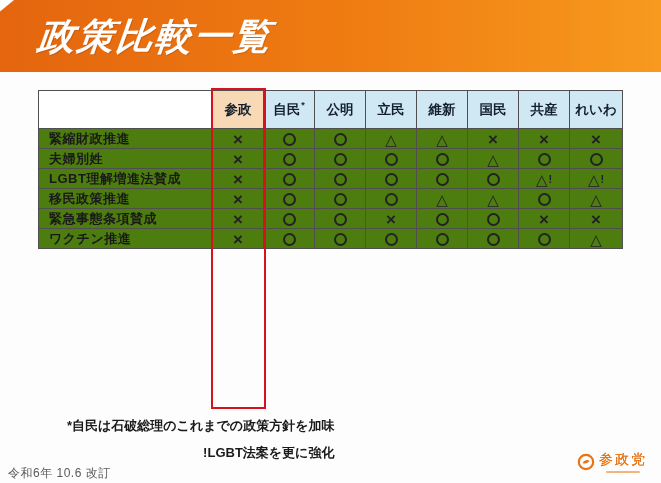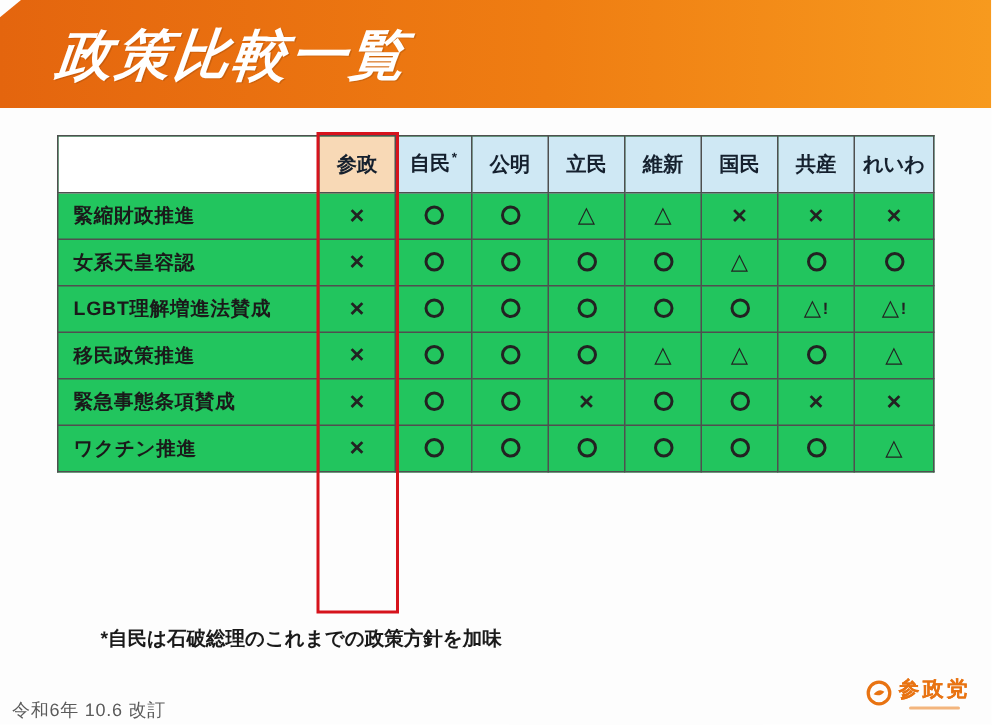--- a/index.html
+++ b/index.html
@@ -45,31 +45,31 @@
     text-shadow:1px 1px 0 rgba(0,0,0,.12);
     white-space:nowrap;
   }
   
   table.policy-table{
     position:absolute;
     left:38px;top:90px;
     border-collapse:collapse;
     table-layout:fixed;
     width:584px;
-    background:#22c55e;
+    background:#4d7c0f;
     border:1.5px solid #3f3f3f;
   }
   .policy-table th,.policy-table td{
     border:1px solid var(--grid);
     text-align:center;
     vertical-align:middle;
     color:var(--ink);
   }
   .policy-table thead tr{height:38px;}
-  .policy-table tbody tr{height:31px;}
+  .policy-table tbody tr{height:20px;}
   th.corner{background:#ffffff;}
   th.party-th{
     background:var(--header-blue);
     font-size:13.5px;
     font-weight:bold;
     color:#15202e;
     white-space:nowrap;
   }
   th.party-th.sansei{background:var(--sansei-peach);}
   th.party-th sup{font-size:9px;margin-left:1px;}
@@ -134,21 +134,21 @@
     position:absolute;
     right:14px;top:451px;
     display:flex;
     align-items:center;
     gap:4px;
   }
   .logo-icon{width:18px;height:18px;}
   .logo-textwrap{display:flex;flex-direction:column;align-items:center;}
   .logo-text{
     color:var(--logo-orange);
-    font-weight:bold;
+    font-weight:normal;
     font-size:14px;
     letter-spacing:2px;
     white-space:nowrap;
     text-shadow:0 0 .4px var(--logo-orange);
   }
   .logo-tagline{
     width:34px;height:2px;
     margin-top:2px;
     background:#f3b57d;
     border-radius:1px;
@@ -194,21 +194,21 @@
           <td class="cell"><span class="sym-cross">×</span></td>
           <td class="cell"><span class="sym-circle"></span></td>
           <td class="cell"><span class="sym-circle"></span></td>
           <td class="cell"><span class="sym-tri">△</span></td>
           <td class="cell"><span class="sym-tri">△</span></td>
           <td class="cell"><span class="sym-cross">×</span></td>
           <td class="cell"><span class="sym-cross">×</span></td>
           <td class="cell"><span class="sym-cross">×</span></td>
         </tr>
         <tr>
-          <td class="row-label">女系天皇容認</td>
+          <td class="row-label">夫婦別姓</td>
           <td class="cell"><span class="sym-cross">×</span></td>
           <td class="cell"><span class="sym-circle"></span></td>
           <td class="cell"><span class="sym-circle"></span></td>
           <td class="cell"><span class="sym-circle"></span></td>
           <td class="cell"><span class="sym-circle"></span></td>
           <td class="cell"><span class="sym-tri">△</span></td>
           <td class="cell"><span class="sym-circle"></span></td>
           <td class="cell"><span class="sym-circle"></span></td>
         </tr>
         <tr>
@@ -256,20 +256,23 @@
           <td class="cell"><span class="sym-tri">△</span></td>
         </tr>
       </tbody>
   </table>
 
   <div class="sansei-outline"></div>
 
   <div class="footnotes">
     <div class="footnote">
       <span class="marker">*</span><span>自民は石破総理のこれまでの政策方針を加味</span>
+    </div>
+    <div class="footnote">
+      <span class="marker">!</span><span>LGBT法案を更に強化</span>
     </div>
   </div>
 
   <div class="revision">令和6年 10.6 改訂</div>
 
   <div class="logo">
     <svg class="logo-icon" viewBox="0 0 20 20">
       <circle cx="10" cy="10" r="8" fill="none" stroke="#e87312" stroke-width="2.4"></circle>
       <path d="M6 11 Q10 6 14 9 Q11 13 6 11 Z" fill="#e87312"></path>
     </svg>

